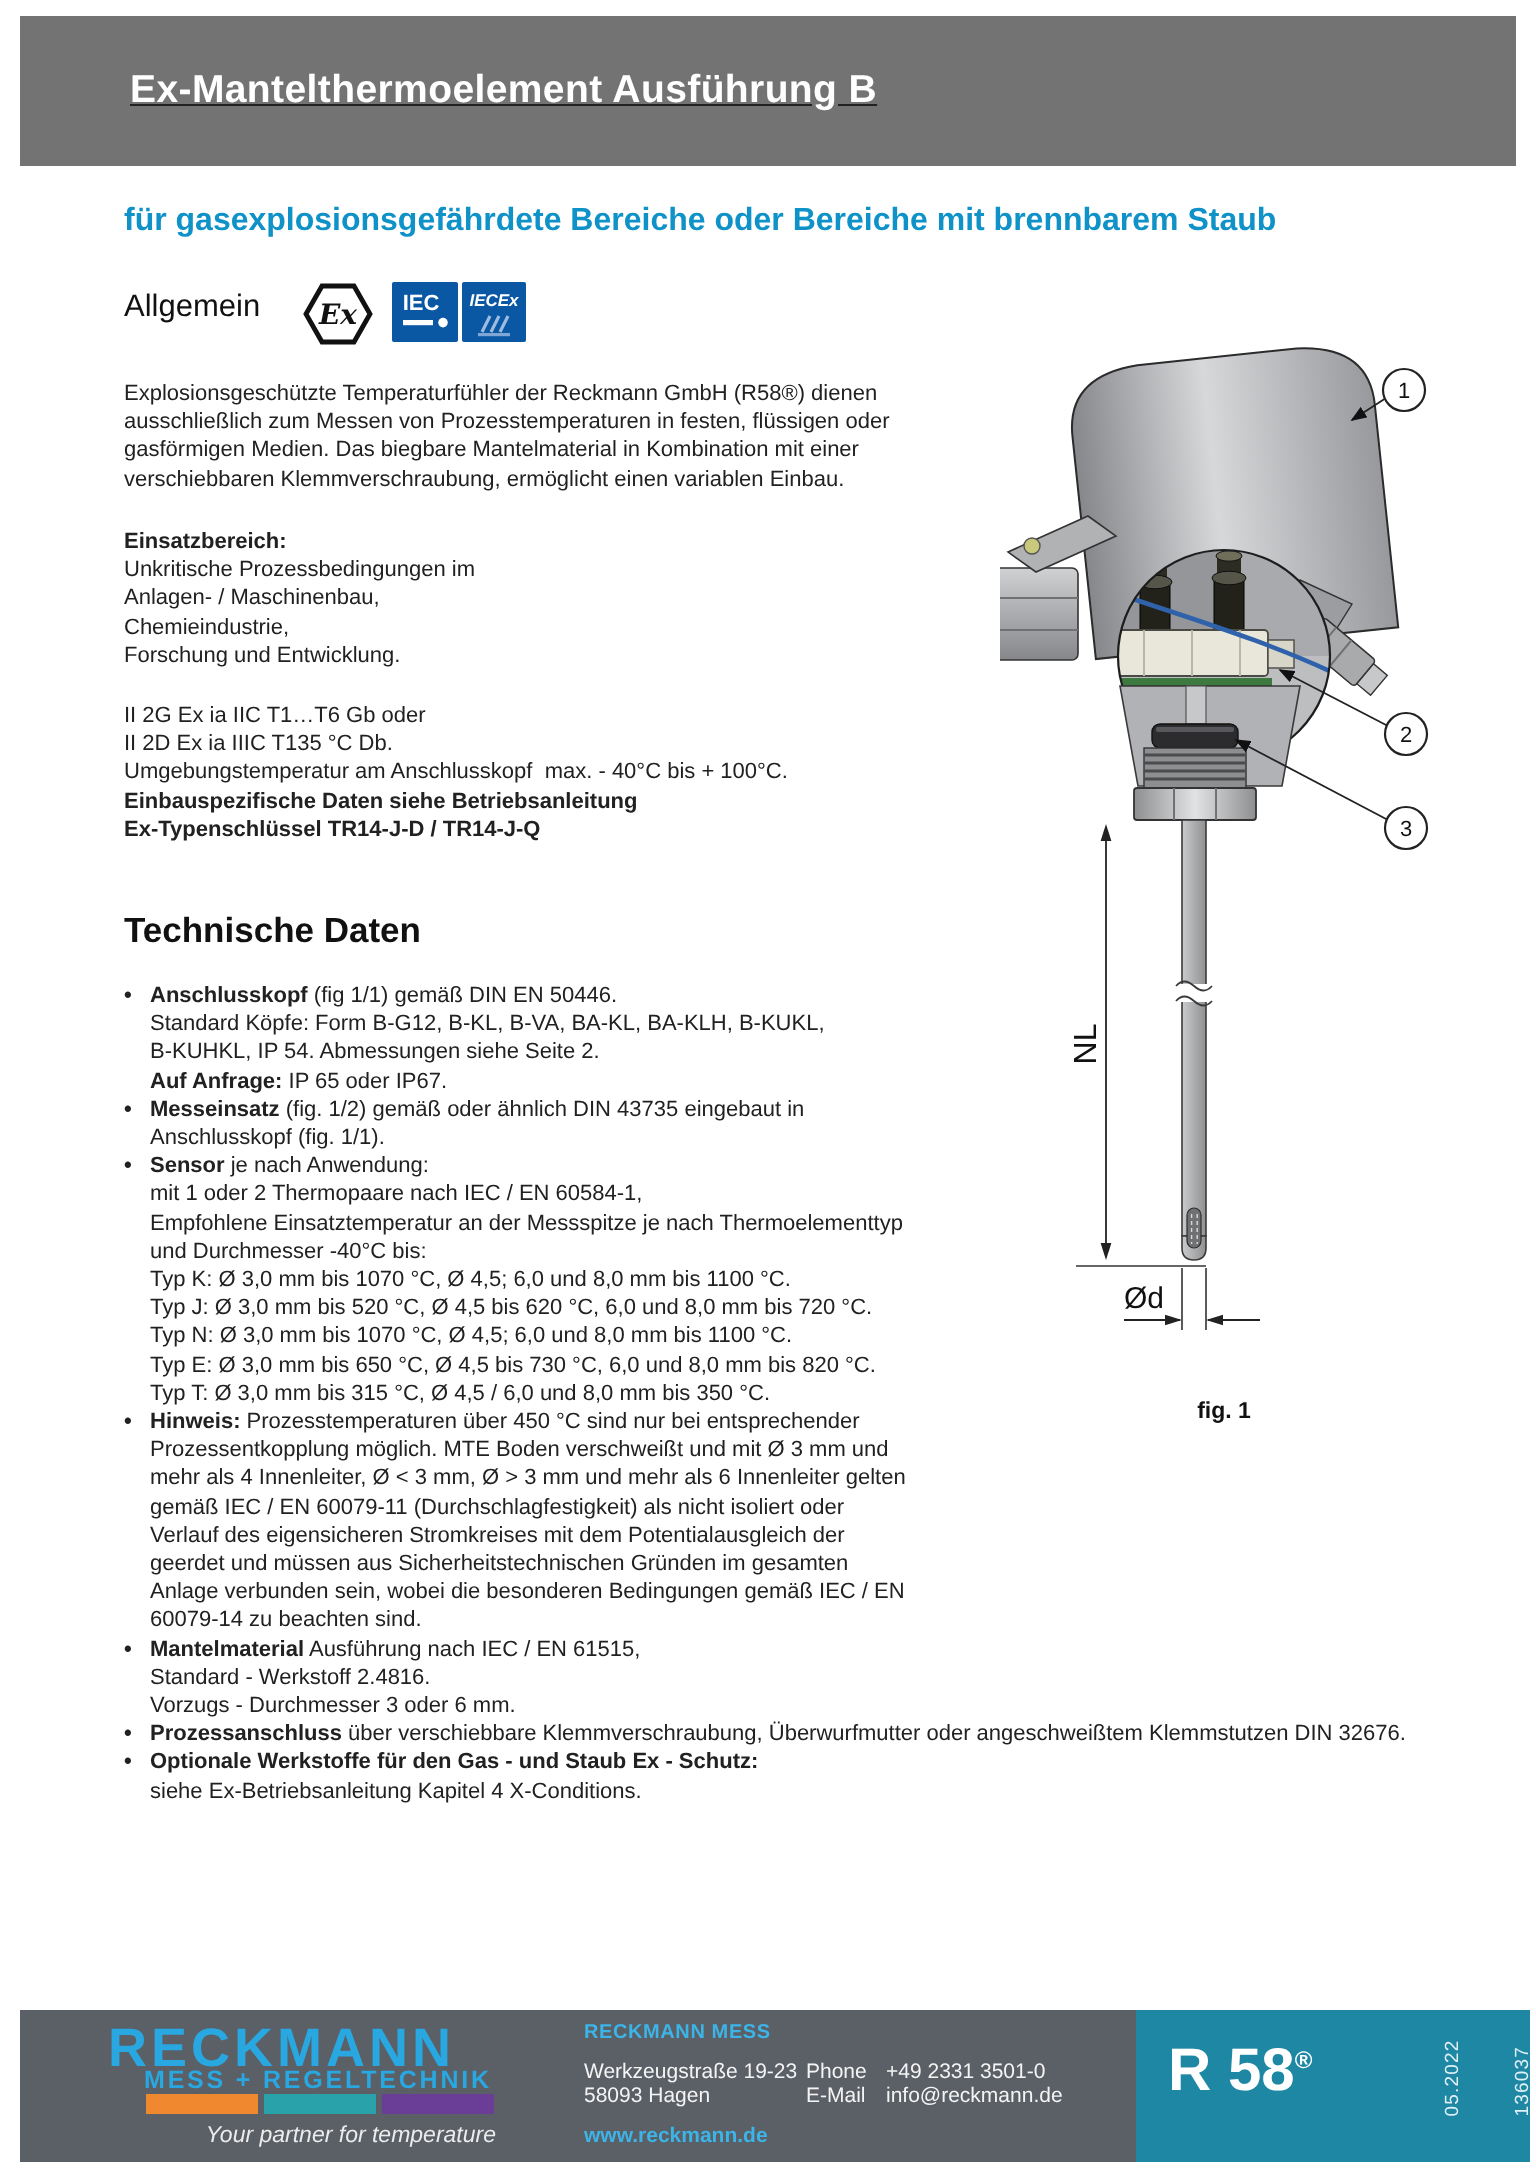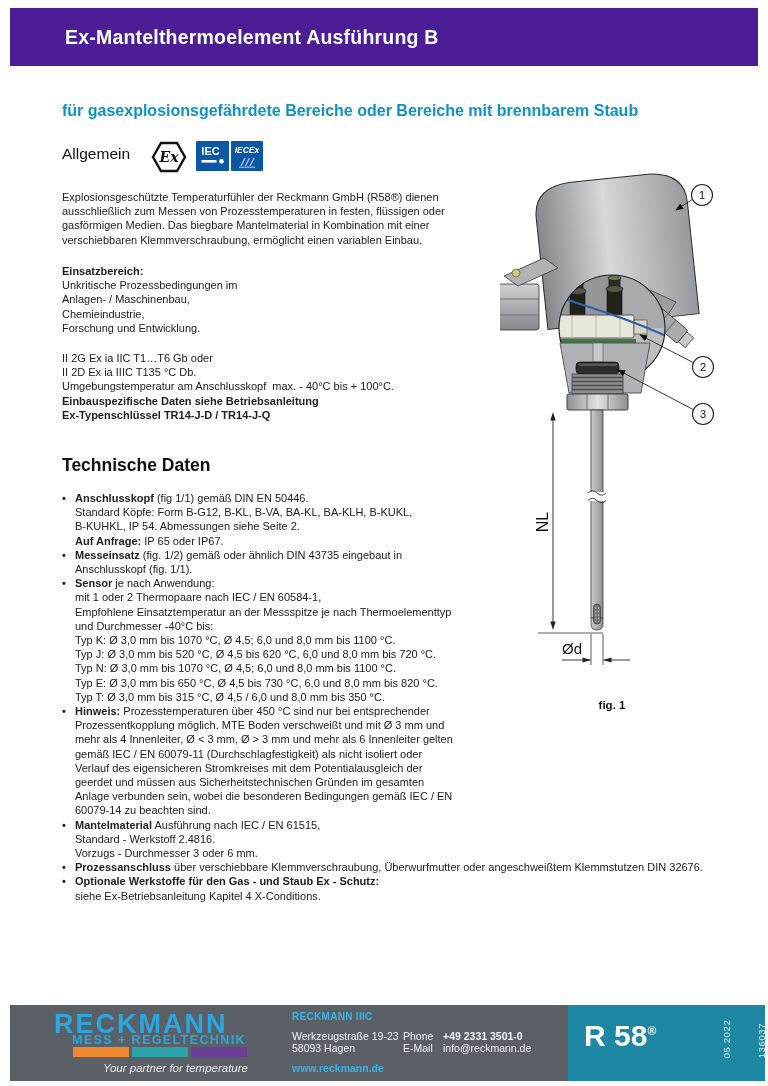--- a/index.html
+++ b/index.html
@@ -1,20 +1,20 @@
 <!DOCTYPE html>
 <html><head>
 <meta charset="utf-8">
 <style>
   html,body{margin:0;padding:0;background:#ffffff;}
   .page{position:relative;width:768px;height:1086px;background:#fff;overflow:hidden;
         font-family:"Liberation Sans", sans-serif;color:#212121;}
   
-  .banner{position:absolute;left:10px;top:8px;width:748px;height:58px;background:#4c1d95;
-          display:flex;align-items:center;}
+  .banner{position:absolute;left:10px;top:8px;width:748px;height:75px;background:#737373;
+          display:flex;align-items:center;text-decoration:underline;}
   .banner h1{margin:0 0 0 55px;font-size:19.5px;font-weight:bold;color:#ffffff;letter-spacing:.2px;}
   .subtitle{position:absolute;left:62px;top:102px;font-size:16px;font-weight:bold;color:#0f92c8;white-space:pre;}
   .allgemein{position:absolute;left:62px;top:138px;height:34px;}
   .allgemein .hd{position:absolute;left:0;top:7px;font-size:15.5px;font-weight:normal;color:#111;}
   .logo-ex{position:absolute;left:88px;top:2px;}
   .logo-iec{position:absolute;left:134px;top:3px;}
   .logo-iecex{position:absolute;left:169px;top:3px;}
   
   .txt{position:absolute;left:62px;font-size:11px;line-height:14.2px;color:#212121;}
   .txt .ln{white-space:pre;}
@@ -34,21 +34,21 @@
   .bar{position:absolute;top:1047px;height:10px;width:56px;}
   .bar.o{left:73px;background:#f0882f;}
   .bar.t{left:132px;background:#29a3a9;}
   .bar.p{left:191px;background:#6a3e97;}
   .slogan{position:absolute;left:72px;top:1062px;width:176px;text-align:right;font-size:11.5px;
           font-style:italic;color:#ececec;white-space:pre;}
   .f-company{position:absolute;left:292px;top:1011px;font-size:10px;font-weight:bold;color:#3cb4e7;letter-spacing:.3px;}
   .f-addr1{position:absolute;left:292px;top:1030px;font-size:10.5px;color:#f4f4f4;}
   .f-addr2{position:absolute;left:292px;top:1042px;font-size:10.5px;color:#f4f4f4;}
   .f-phl{position:absolute;left:403px;top:1030px;font-size:10.5px;color:#f4f4f4;}
-  .f-ph{position:absolute;left:443px;top:1030px;font-size:10.5px;color:#f4f4f4;font-weight:bold;}
+  .f-ph{position:absolute;left:443px;top:1030px;font-size:10.5px;color:#f4f4f4;}
   .f-eml{position:absolute;left:403px;top:1042px;font-size:10.5px;color:#f4f4f4;}
   .f-em{position:absolute;left:443px;top:1042px;font-size:10.5px;color:#f4f4f4;}
   .f-web{position:absolute;left:292px;top:1062px;font-size:10.5px;font-weight:bold;color:#3cb4e7;}
   .r58{position:absolute;left:584px;top:1019px;font-size:30px;font-weight:bold;color:#fff;}
   .r58 sup{font-size:12px;}
   .docmeta{position:absolute;left:744px;top:1039px;transform:translate(-50%,-50%) rotate(-90deg);
            font-size:9.5px;line-height:11.5px;letter-spacing:.6px;color:#dff0f6;text-align:left;white-space:pre;}
 </style>
 </head>
 <body>
@@ -333,21 +333,21 @@
   <div class="f-gray"></div>
   <div class="f-teal"></div>
 
   <div class="logo-name">RECKMANN</div>
   <div class="logo-sub">MESS + REGELTECHNIK</div>
   <div class="bar o"></div>
   <div class="bar t"></div>
   <div class="bar p"></div>
   <div class="slogan">Your partner for temperature</div>
 
-  <div class="f-company">RECKMANN IIIC</div>
+  <div class="f-company">RECKMANN MESS</div>
   <div class="f-addr1">Werkzeugstraße 19-23</div>
   <div class="f-addr2">58093 Hagen</div>
   <div class="f-phl">Phone</div>
   <div class="f-ph">+49 2331 3501-0</div>
   <div class="f-eml">E-Mail</div>
   <div class="f-em">info@reckmann.de</div>
   <div class="f-web">www.reckmann.de</div>
 
   <div class="r58"><span>R 58</span><sup>®</sup></div>
   <div class="docmeta">

